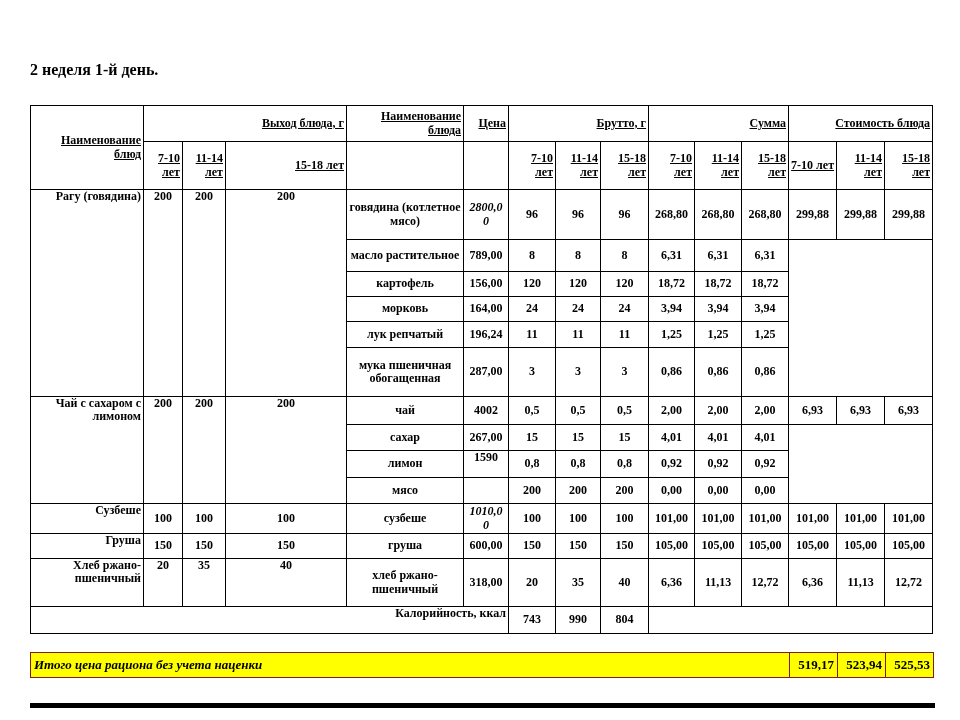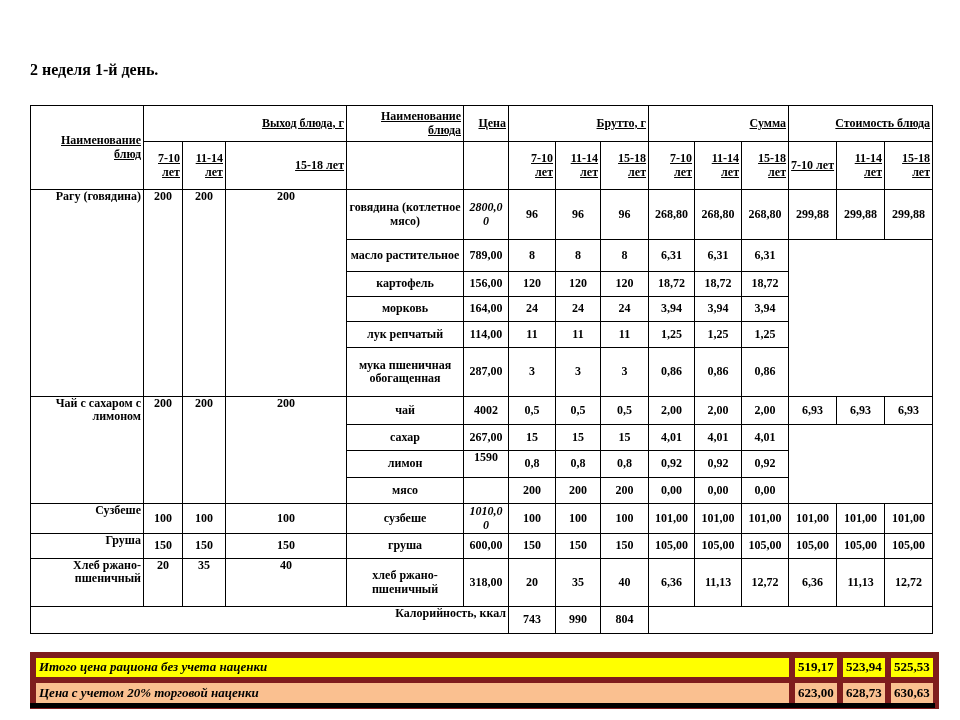--- a/index.html
+++ b/index.html
@@ -5,30 +5,30 @@
   html,body{margin:0;padding:0;}
   body{
     width:960px;height:720px;position:relative;background:#ffffff;color:#000;
     font-family:"Liberation Serif",serif;font-weight:bold;overflow:hidden;
   }
   .doc-title{position:absolute;left:30px;top:61px;font-size:16px;}
   table{border-collapse:collapse;table-layout:fixed;}
   #main-table{position:absolute;left:30px;top:105px;width:903px;}
   #main-table td{border:1px solid #000;font-size:12px;line-height:1.12;padding:0 2px;overflow:hidden;}
   #totals-table{position:absolute;left:30px;top:652px;width:903px;}
-  #totals-table td{border:6px solid #7f1d1d;font-size:13px;line-height:1.1;padding:0 3px;overflow:hidden;}
+  #totals-table td{border:1px solid #7f1d1d;font-size:13px;line-height:1.1;padding:0 3px;overflow:hidden;}
   .hdr{text-align:right;vertical-align:middle;text-decoration:underline;}
   .num{text-align:center;vertical-align:middle;}
   .top{vertical-align:top;}
   .name{text-align:right;vertical-align:top;font-family:Liberation Serif, serif;}
   .ing{text-align:center;vertical-align:middle;}
   .pre{white-space:pre-line;font-style:italic;}
   .right{text-align:center;padding-right:3px;}
   .tlabel{font-style:italic;text-align:left;vertical-align:middle;}
-  .tval{text-align:left;vertical-align:middle;}
+  .tval{text-align:right;vertical-align:middle;}
   .rh36{height:36px}.rh48{height:48px}.rh50{height:50px}.rh32{height:32px}
   .rh25{height:25px}.rh26{height:26px}.rh49{height:49px}.rh28{height:28px}
   .rh27{height:27px}.rh30{height:30px}
   .thick-line{position:absolute;left:30px;top:703px;width:905px;height:5px;background:#000;}
 </style>
 </head>
 <body>
 
 <div class="doc-title">2 неделя 1-й день.</div>
 
@@ -121,21 +121,21 @@
     <td class="num">164,00</td>
     <td class="num">24</td>
     <td class="num">24</td>
     <td class="num">24</td>
     <td class="num">3,94</td>
     <td class="num">3,94</td>
     <td class="num">3,94</td>
   </tr>
   <tr class="rh26">
     <td class="ing">лук репчатый</td>
-    <td class="num">114,00</td>
+    <td class="num">196,24</td>
     <td class="num">11</td>
     <td class="num">11</td>
     <td class="num">11</td>
     <td class="num">1,25</td>
     <td class="num">1,25</td>
     <td class="num">1,25</td>
   </tr>
   <tr class="rh49">
     <td class="ing">мука пшеничная обогащенная</td>
     <td class="num">287,00</td>
@@ -266,22 +266,16 @@
       <col style="width:48px">
       <col style="width:48px">
   </colgroup>
   <tbody>
       <tr class="rh25" style="background-color: rgb(255, 255, 0);">
     <td class="tlabel">Итого цена рациона без учета наценки</td>
     <td class="tval">519,17</td>
     <td class="tval">523,94</td>
     <td class="tval">525,53</td>
   </tr>
-  <tr class="rh26" style="background-color: rgb(250, 192, 144);">
-    <td class="tlabel">Цена с учетом 20% торговой наценки</td>
-    <td class="tval">623,00</td>
-    <td class="tval">628,73</td>
-    <td class="tval">630,63</td>
-  </tr>
 </tbody>
   </table>
 
 <div class="thick-line"></div>
 
 </body></html>

